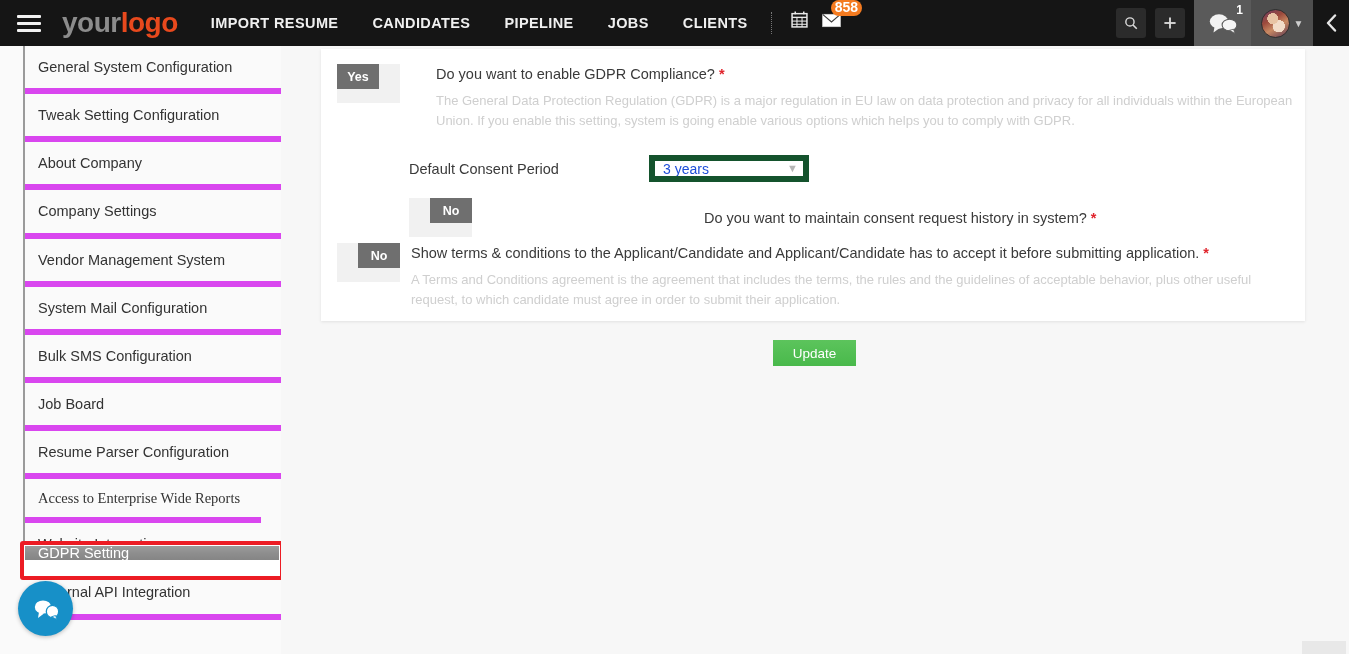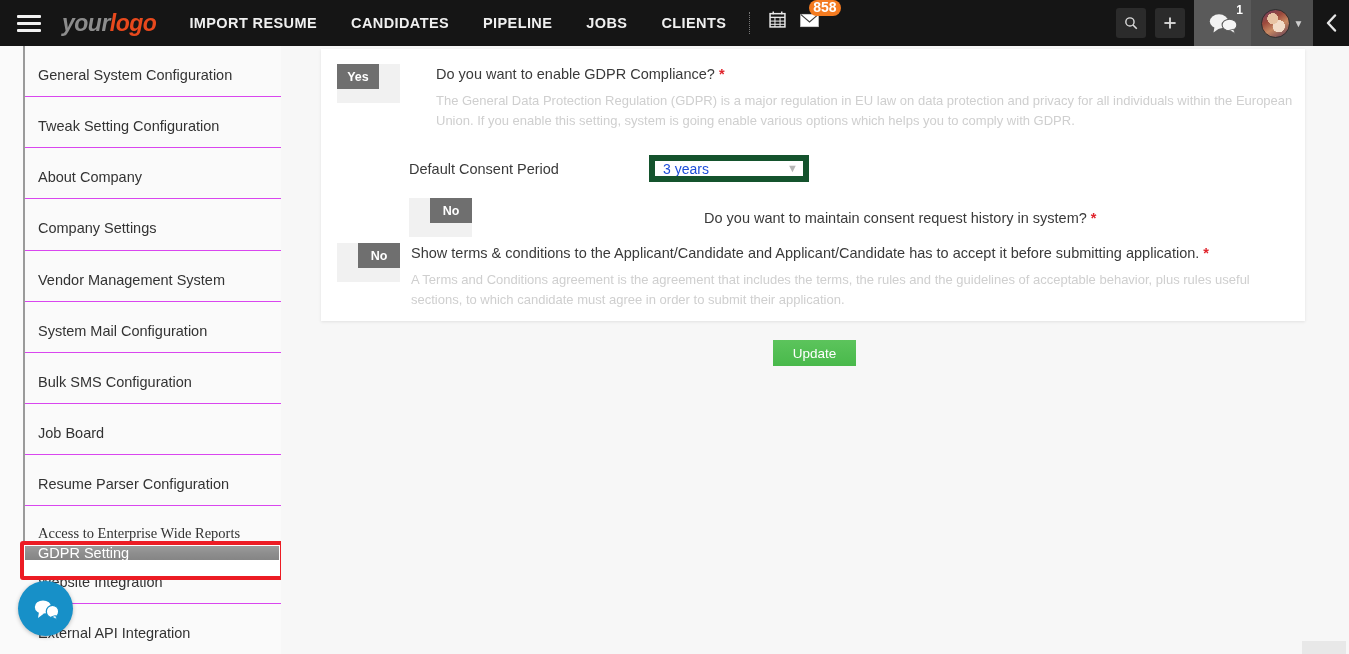--- a/index.html
+++ b/index.html
@@ -24,24 +24,23 @@
     align-items: center; justify-content: center;
     gap: 4px; cursor: pointer;
     margin-left: 6px;
   }
   #hamburger span {
     display: block; width: 24px; height: 3px;
     background: #f2f2f2; border-radius: 1px;
   }
   #logo {
     margin-left: 10px;
-    font-size: 23px; font-weight: bold;
+    font-size: 28px; font-weight: bold;
     letter-spacing: -0.5px;
     white-space: nowrap;
-    font-style: italic;
   }
   #logo .l1 { color: #8c8c8c; }
   #logo .l2 { color: #e8491d; }
   .navlink {
     color: #f0f0f0;
     font-size: 14.5px;
     font-weight: bold;
     letter-spacing: 0.4px;
     padding: 0 17px;
     text-decoration: none;
@@ -134,25 +133,24 @@
     width: 2px; height: 531px;
     background: #9a9a9a;
   }
   .side-item {
     position: relative;
     margin-left: 25px;
     width: 256px;
     padding: 12px 10px 12px 13px;
     font-size: 14.5px;
     color: #333;
-    border-bottom: 1px solid #d946ef;
+    border-bottom: 6px solid #d946ef;
     background: #fafafa;
     cursor: pointer;
     line-height: 1.25;
-    margin-top: 8px;
   }
   .side-item.two-line { padding-top: 10px; padding-bottom: 10px; }
   #gdpr-highlight {
     position: absolute;
     left: 20px; top: 495px;
     width: 264px; height: 39px;
     border: 4px solid #ec1c24;
     border-radius: 3px;
     background: #fff;
   }
@@ -427,21 +425,21 @@
     </div>
 
     <div id="row3" class="row">
       <div class="toggle off">
         <div class="knob">No</div>
       </div>
       <div class="qblock">
         <div class="q-text">
           <span>Show terms &amp; conditions to the Applicant/Candidate and Applicant/Candidate has to accept it before submitting application.</span><span class="req">*</span>
         </div>
-        <div class="helper" style="margin-top:9px;">A Terms and Conditions agreement is the agreement that includes the terms, the rules and the guidelines of acceptable behavior, plus rules useful sections, to which candidate must agree in order to submit their application.</div>
+        <div class="helper" style="margin-top:9px;">A Terms and Conditions agreement is the agreement that includes the terms, the rules and the guidelines of acceptable behavior, plus other useful request, to which candidate must agree in order to submit their application.</div>
       </div>
     </div>
 
   </div>
 
   <button id="update-btn">Update</button>
 </div>
 
 <div id="bottom-stub"></div>
 

